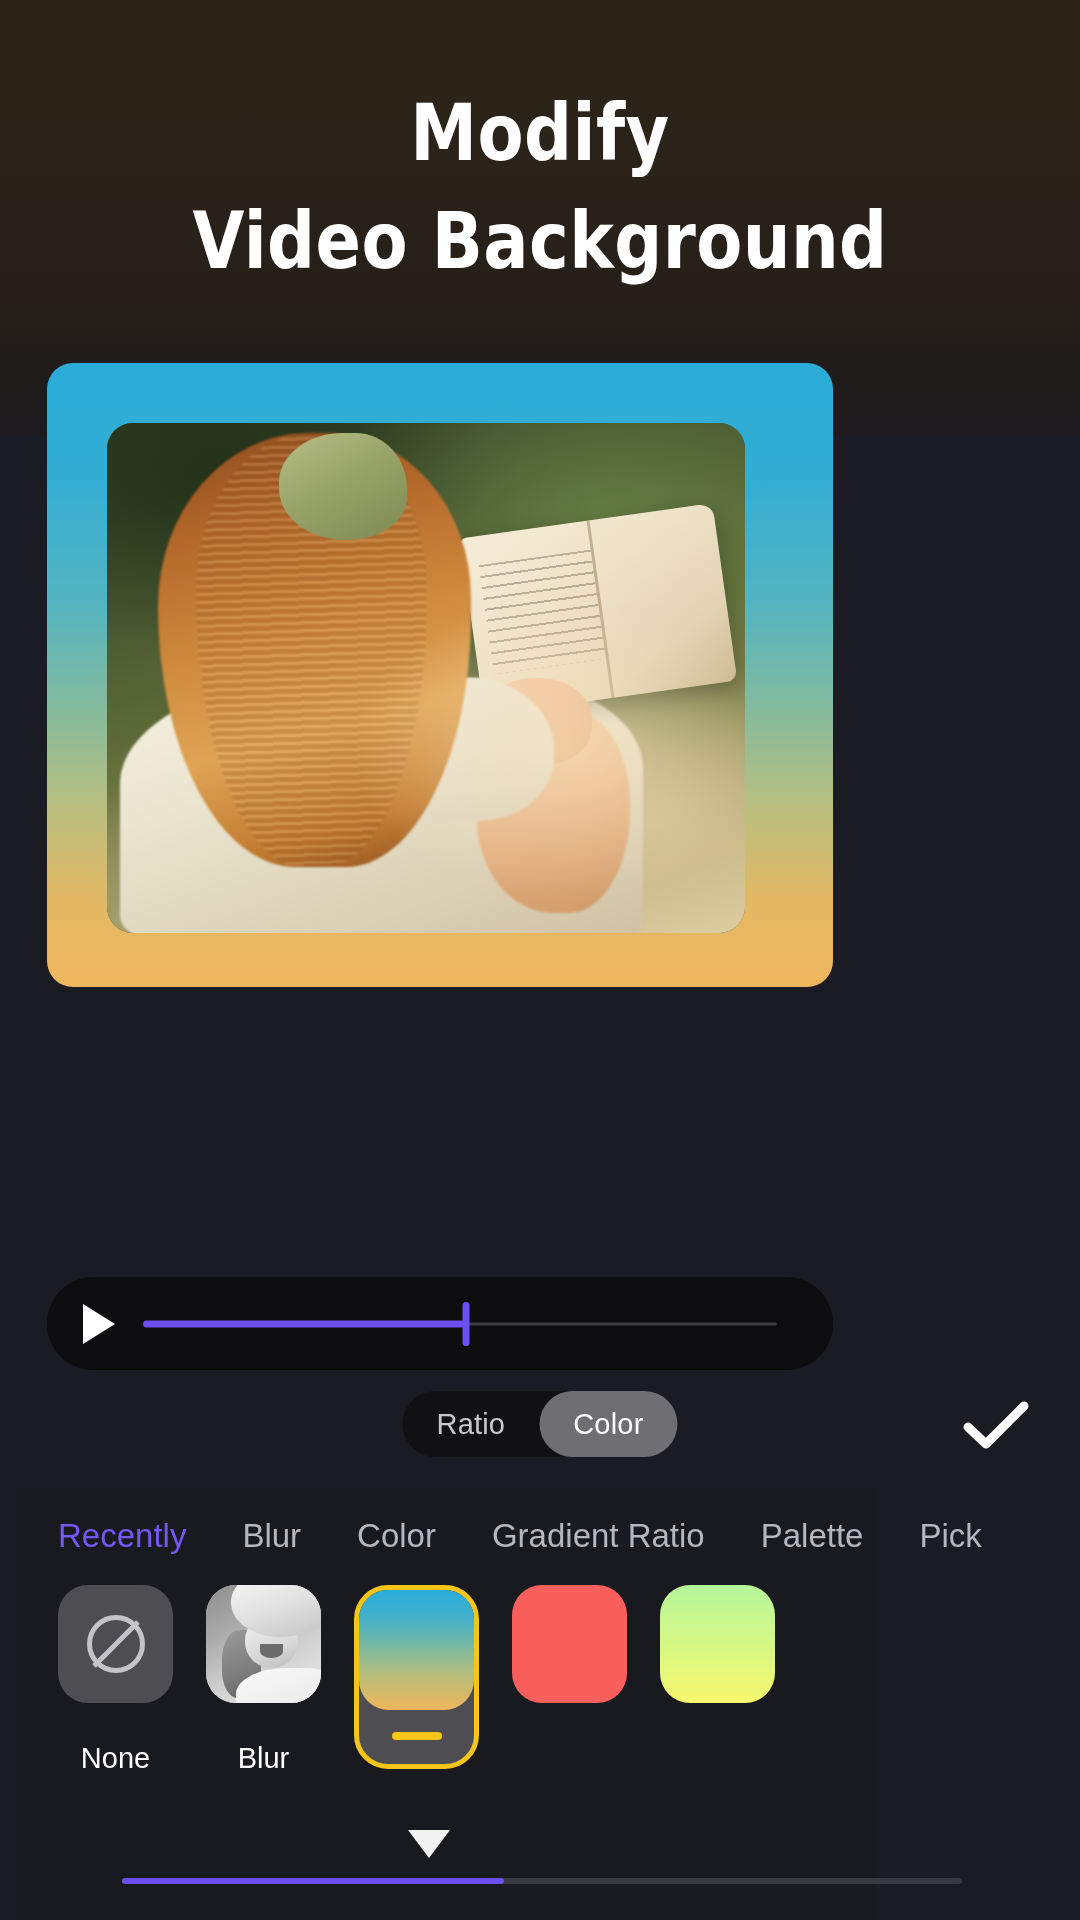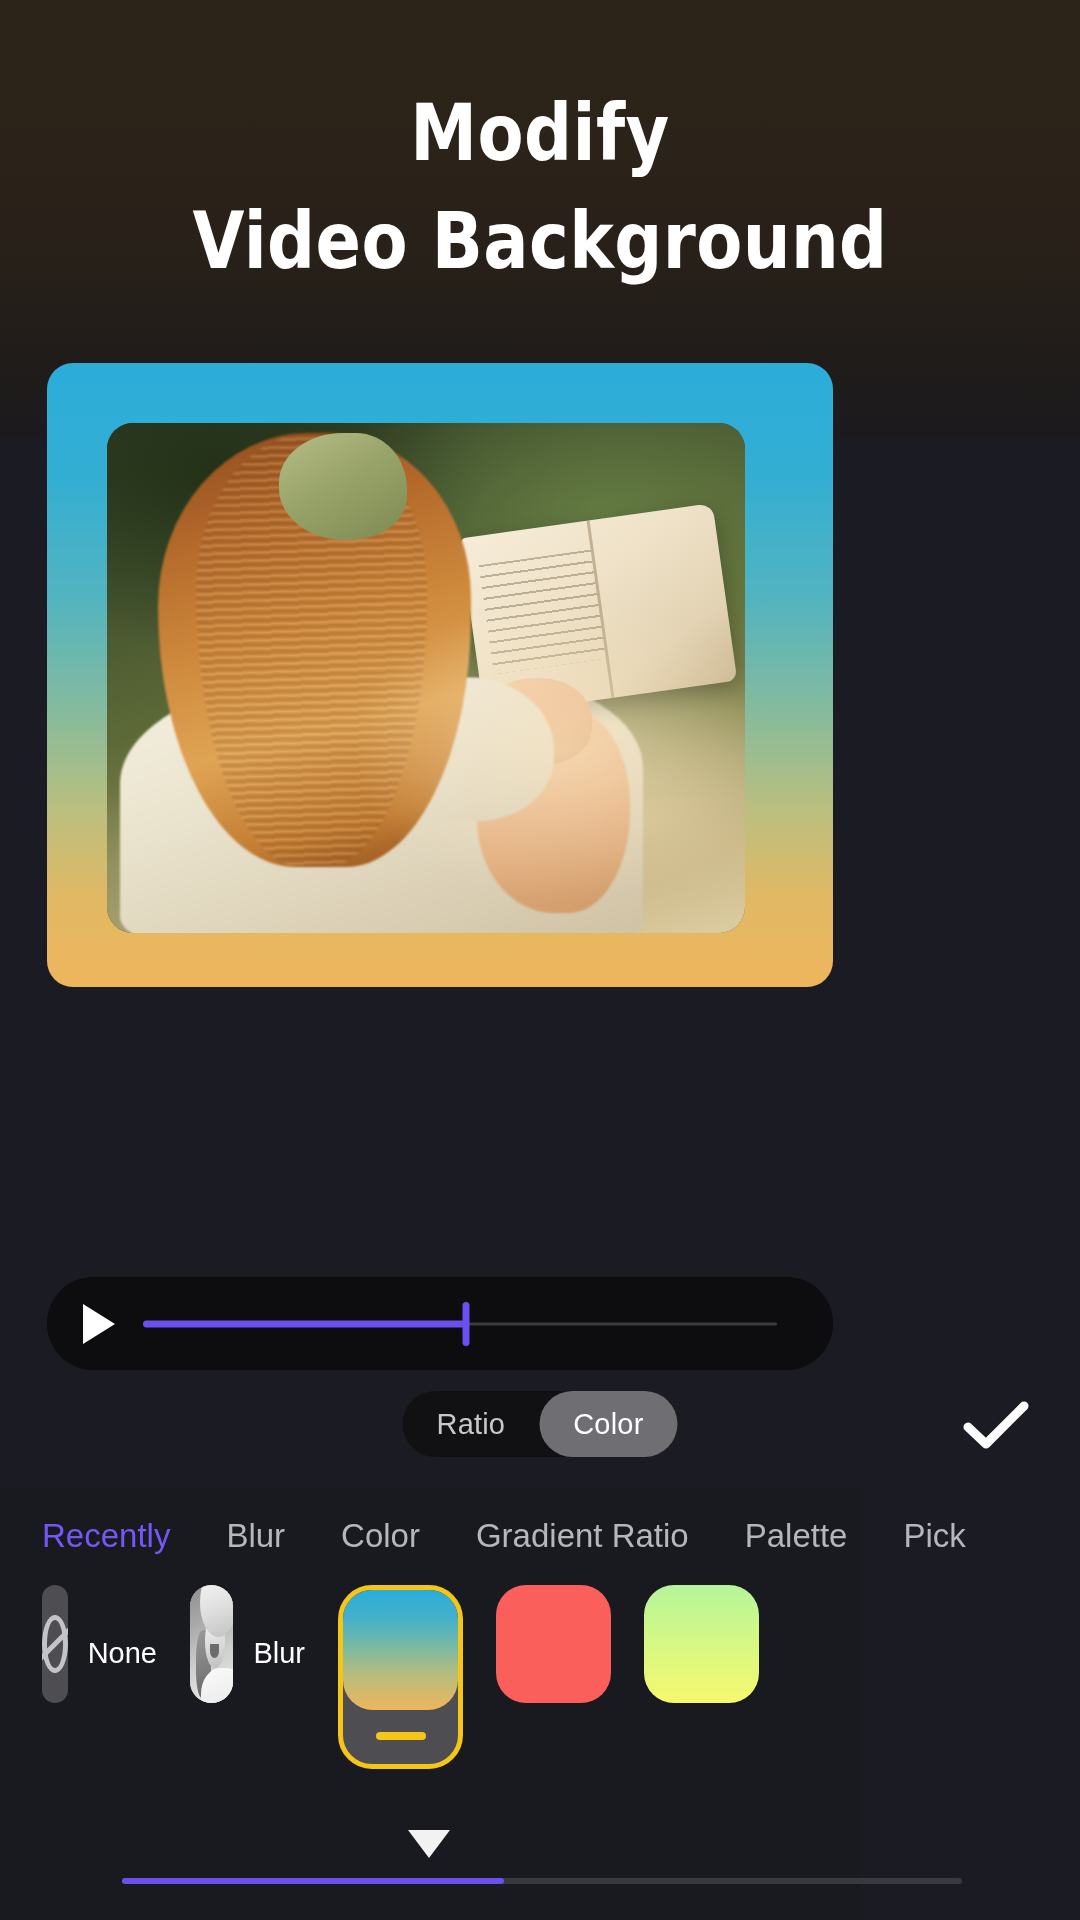--- a/index.html
+++ b/index.html
@@ -278,21 +278,21 @@
     position: absolute;
     right: 48px;
     top: 6px;
     width: 72px;
     height: 56px;
   }
 
   
   .bottom-panel {
     position: absolute;
-    left: 0; top: 1487px;
+    left: 16px; top: 1487px;
     width: 860px;
     height: 433px;
     background: #191920;
   }
 
   .tabs {
     position: absolute;
     left: 0; top: 0;
     width: 1080px;
     height: 98px;
@@ -315,21 +315,21 @@
     height: 250px;
     display: flex;
     align-items: flex-start;
     padding-left: 42px;
   }
   .swatch-cell {
     width: 115px;
     margin-right: 33px;
     flex: 0 0 auto;
     display: flex;
-    flex-direction: row;
+    flex-direction: column;
     align-items: center;
     gap: 20px;
   }
   .sw-tile {
     width: 115px;
     height: 118px;
     border-radius: 30px;
     background: #4d4d52;
     display: flex;
     align-items: center;

